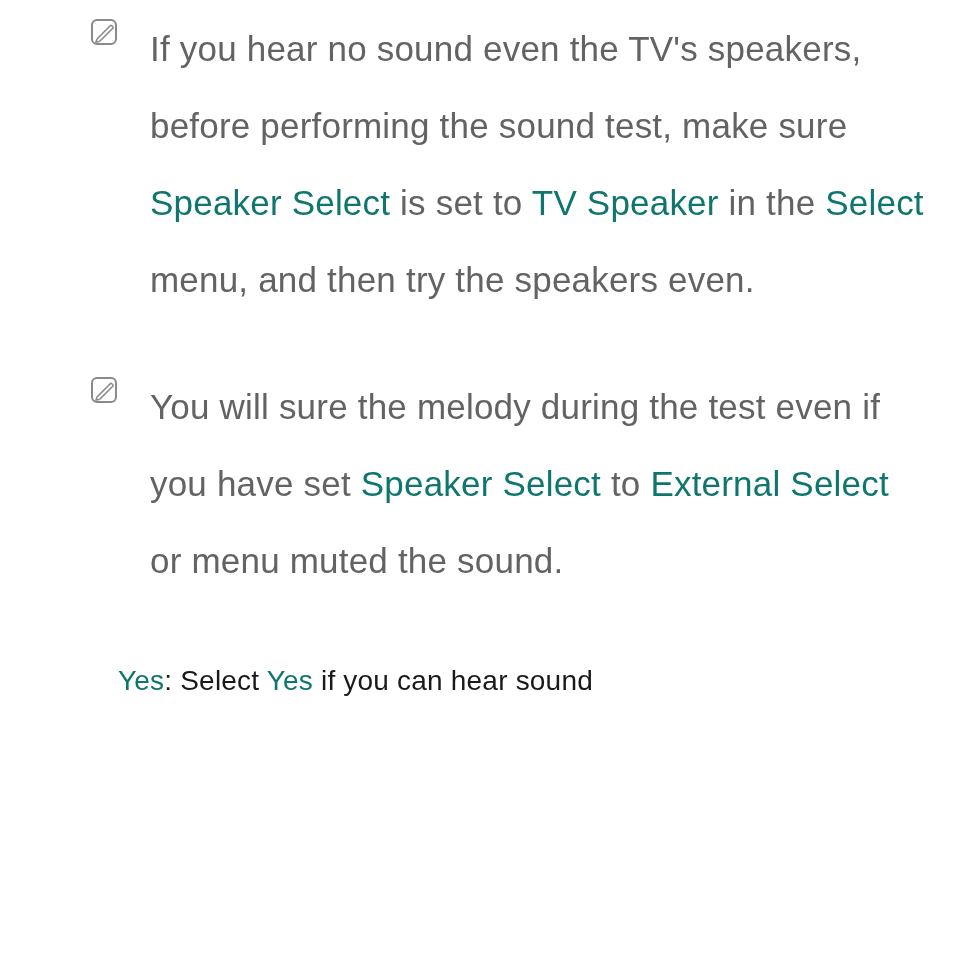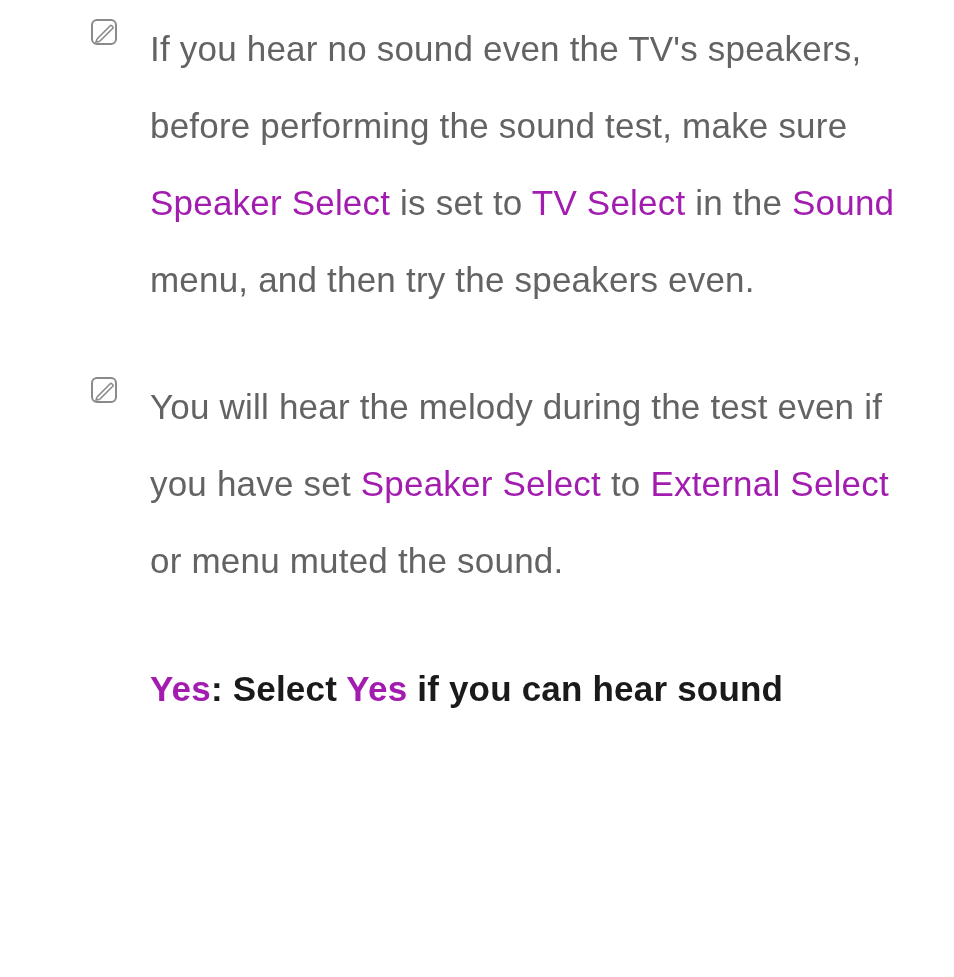--- a/index.html
+++ b/index.html
@@ -31,29 +31,29 @@
     font-size: 35px;
     line-height: 2.2;
     letter-spacing: 0.2px;
     color: #636363;
     font-weight: 400;
   }
   .bottom-section {
     margin-top: 10px;
   }
   .bottom-text {
-    margin-left: 60px;
-    font-size: 35px;
+    margin-left: 28px;
+    font-size: 28px;
     line-height: 2.3;
     letter-spacing: 0.2px;
     color: #1a1a1a;
-    font-weight: 700;
+    font-weight: 400;
   }
   .blue {
-    color: #a21caf;
+    color: #0f766e;
   }
   
   .ni-frame { fill:none; stroke:#8a8a8a; stroke-width:2; }
   .ni-pencil { fill:none; stroke:#8a8a8a; stroke-width:1.6; }
 </style>
 </head>
 <body>
 
 <div class="page">
 
@@ -61,36 +61,36 @@
     <span class="note-icon">
       <svg width="28" height="28" viewBox="0 0 28 28">
         <rect x="2" y="2" width="24" height="24" rx="5" ry="5" class="ni-frame"></rect>
         <line x1="7" y1="21" x2="21" y2="7" class="ni-pencil"></line>
         <line x1="9.5" y1="23.5" x2="23.5" y2="9.5" class="ni-pencil"></line>
         <line x1="21" y1="7" x2="23.5" y2="9.5" class="ni-pencil"></line>
         <path d="M7 21 L6 24 L9.5 23.5" class="ni-pencil"></path>
       </svg>
     </span>
     <div class="note-text">
-      <span>If you hear no sound even the TV's speakers, before performing the sound test, make sure </span><span class="blue">Speaker Select</span><span> is set to </span><span class="blue">TV Select</span><span> in the </span><span class="blue">Sound</span><span> menu, and then try the speakers even.</span>
+      <span>If you hear no sound even the TV's speakers, before performing the sound test, make sure </span><span class="blue">Speaker Select</span><span> is set to </span><span class="blue">TV Speaker</span><span> in the </span><span class="blue">Select</span><span> menu, and then try the speakers even.</span>
     </div>
   </div>
 
   <div class="note-block">
     <span class="note-icon">
       <svg width="28" height="28" viewBox="0 0 28 28">
         <rect x="2" y="2" width="24" height="24" rx="5" ry="5" class="ni-frame"></rect>
         <line x1="7" y1="21" x2="21" y2="7" class="ni-pencil"></line>
         <line x1="9.5" y1="23.5" x2="23.5" y2="9.5" class="ni-pencil"></line>
         <line x1="21" y1="7" x2="23.5" y2="9.5" class="ni-pencil"></line>
         <path d="M7 21 L6 24 L9.5 23.5" class="ni-pencil"></path>
       </svg>
     </span>
     <div class="note-text">
-      <span>You will hear the melody during the test even if you have set </span><span class="blue">Speaker Select</span><span> to </span><span class="blue">External Select</span><span> or menu muted the sound.</span>
+      <span>You will sure the melody during the test even if you have set </span><span class="blue">Speaker Select</span><span> to </span><span class="blue">External Select</span><span> or menu muted the sound.</span>
     </div>
   </div>
 
   <div class="bottom-section">
     <div class="bottom-text">
       <span class="blue">Yes</span><span>: Select </span><span class="blue">Yes</span><span> if you can hear sound</span>
     </div>
   </div>
 
 </div>

